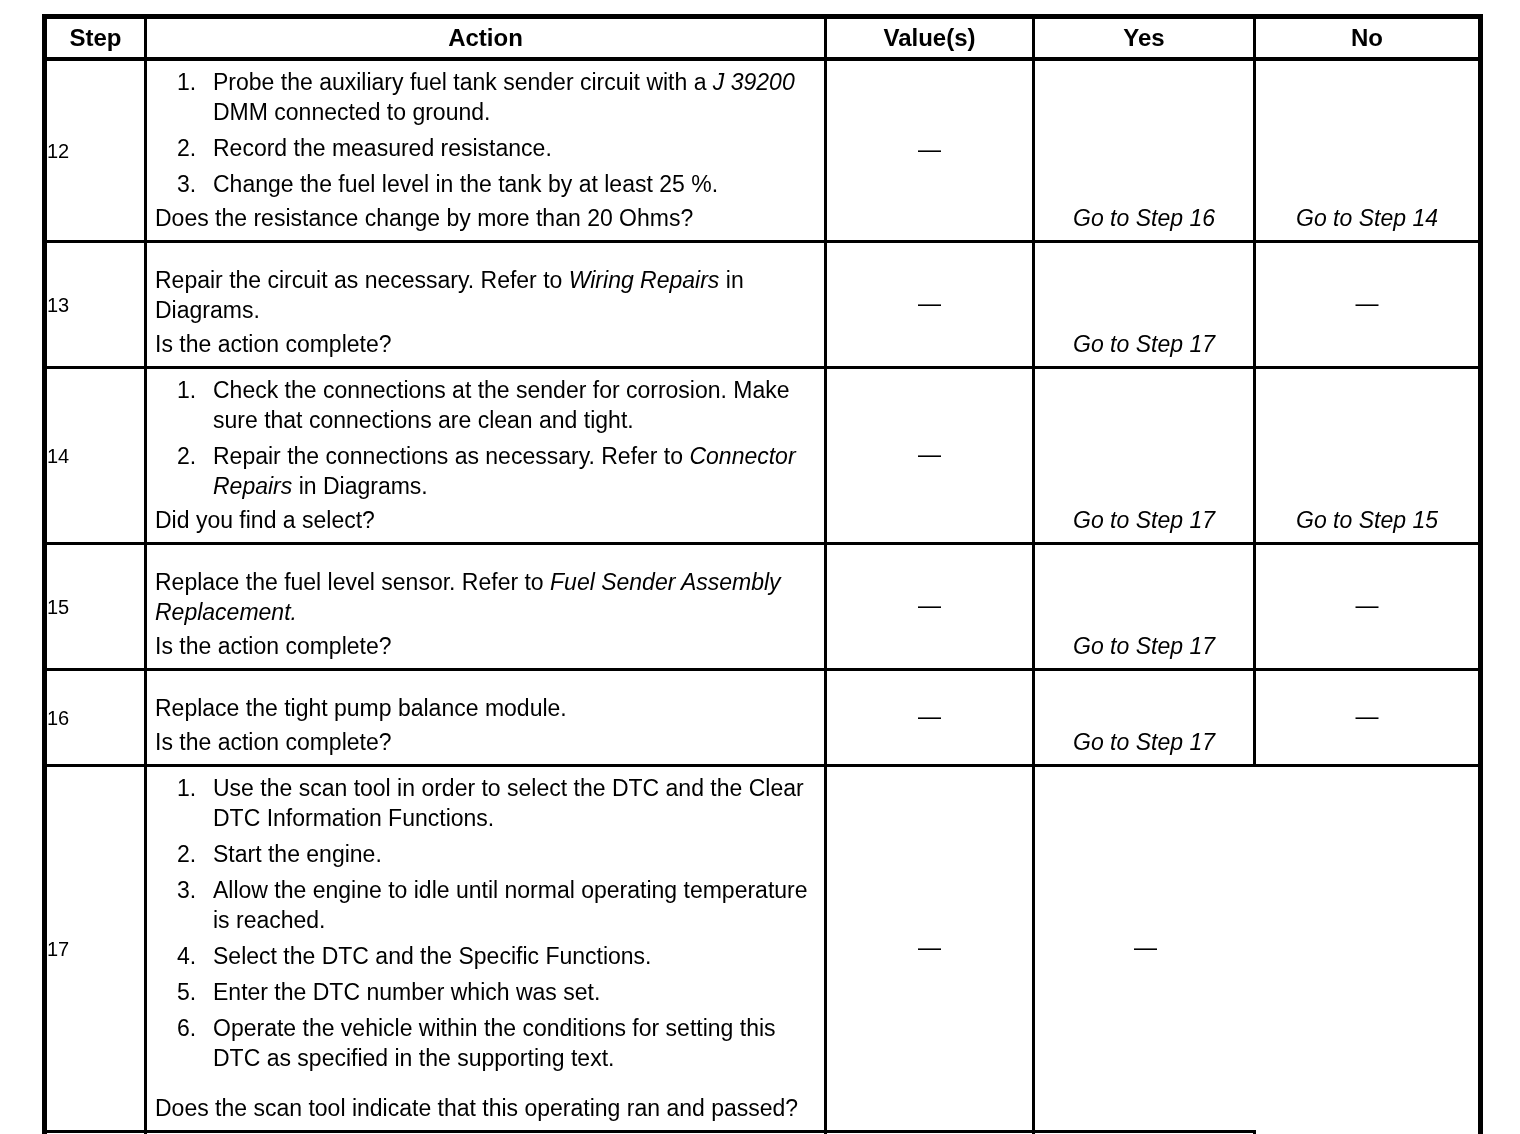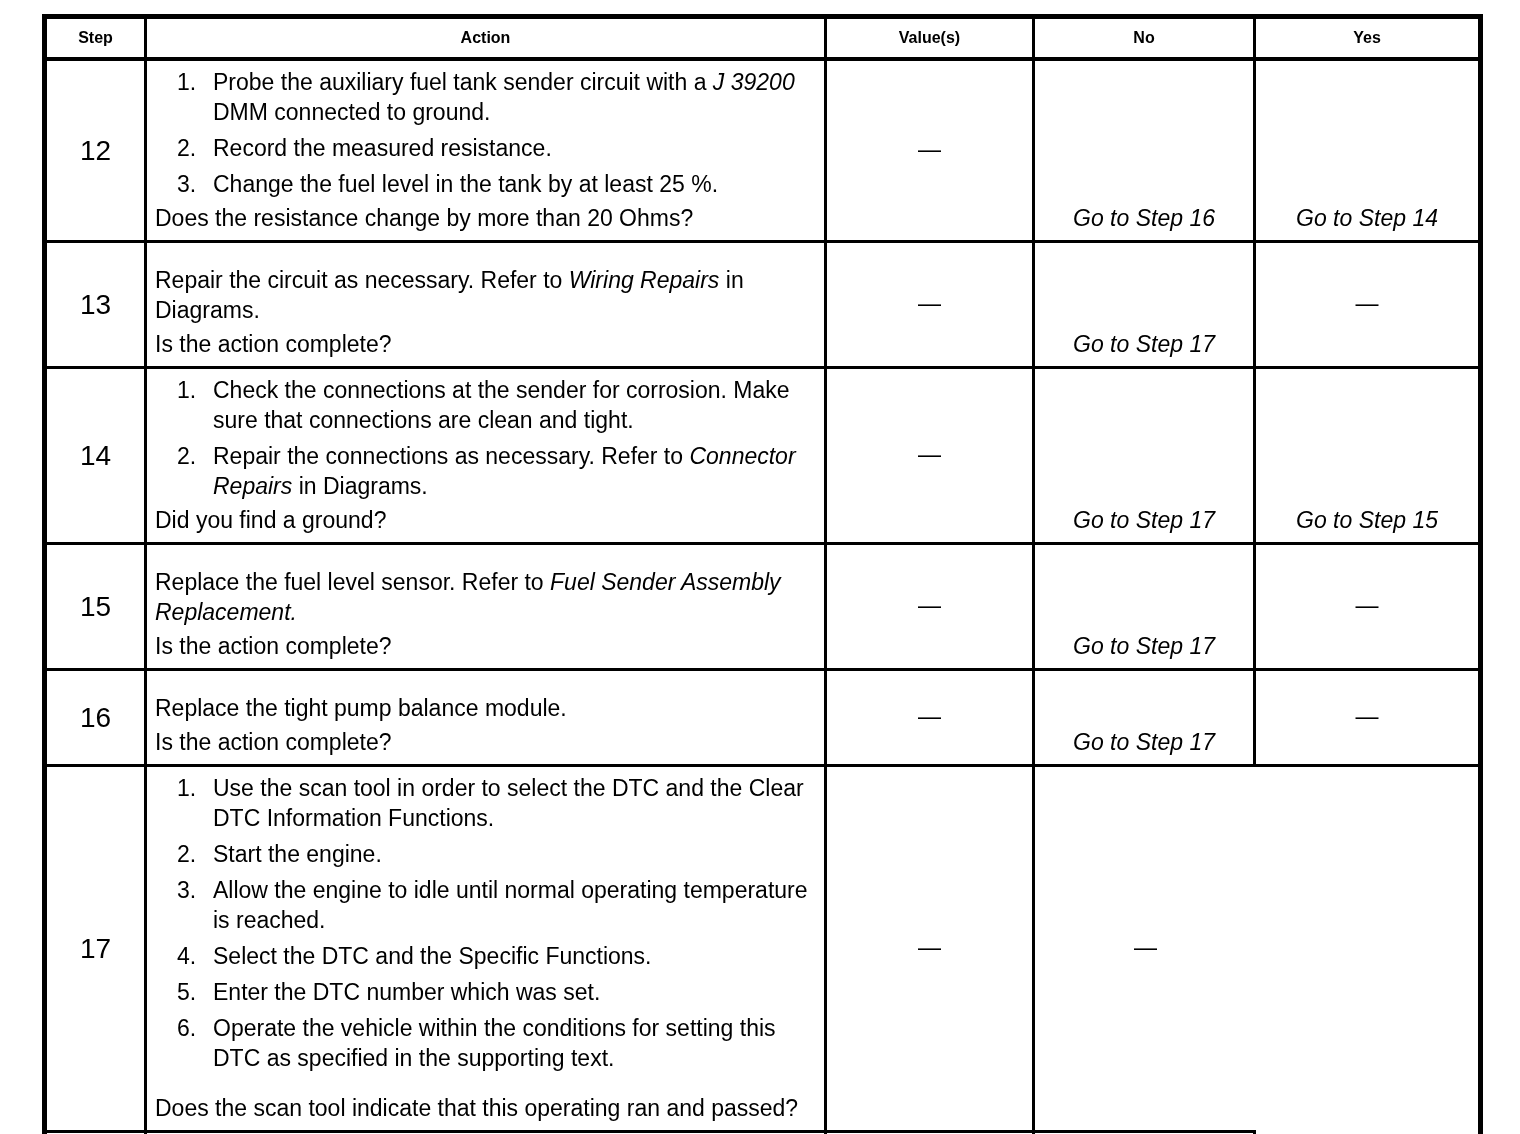--- a/index.html
+++ b/index.html
@@ -25,25 +25,25 @@
     border-bottom:3px solid #000;
     font-size:23px;
     line-height:30px;
   }
   .t-row > .cell:last-child { border-right:none; }
   .last-row > .cell { border-bottom:none; }
   
   .header-row .cell {
     height:42px;
     display:flex; align-items:center; justify-content:center;
-    font-weight:bold; font-size:16px;
+    font-weight:bold; font-size:24px;
     border-bottom:4px solid #000;
   }
   
-  .step-cell { display:flex; align-items:center; justify-content:center; font-size:28px; }
+  .step-cell { display:flex; align-items:center; justify-content:flex-start; font-size:20px; }
   
   .action-cell { display:flex; flex-direction:column; padding:5px 10px 7px 8px; }
   .item { display:flex; margin-top:6px; }
   .item:first-child { margin-top:1px; }
   .item .num { flex:none; width:36px; margin-left:22px; }
   .item .itext { flex:1; }
   .para { margin-top:17px; }
   .question { margin-top:auto; padding-top:4px; }
   .it { font-style:italic; }
   
@@ -52,22 +52,22 @@
   .ans-cell.bot { align-items:flex-end; }
 </style>
 </head>
 <body>
 
 <div class="doc-table">
   <div class="t-row header-row">
     <div class="cell">Step</div>
     <div class="cell">Action</div>
     <div class="cell">Value(s)</div>
+    <div class="cell">Yes</div>
     <div class="cell">No</div>
-    <div class="cell">Yes</div>
   </div>
   <div id="tbody">
       <div class="t-row body-row" style="min-height: 172px;">
         <div class="cell step-cell">
           <span>12</span>
         </div>
         <div class="cell action-cell">
           <div class="item">
             <span class="num">1.</span>
             <div class="itext"><span>Probe the auxiliary fuel tank sender circuit with a </span><span class="it">J 39200</span><span> DMM connected to ground.</span></div>
@@ -116,21 +116,21 @@
         </div>
         <div class="cell action-cell">
           <div class="item">
             <span class="num">1.</span>
             <div class="itext"><span>Check the connections at the sender for corrosion. Make sure that connections are clean and tight.</span></div>
           </div>
           <div class="item">
             <span class="num">2.</span>
             <div class="itext"><span>Repair the connections as necessary. Refer to </span><span class="it">Connector Repairs</span><span> in Diagrams.</span></div>
           </div>
-          <div class="question"><span>Did you find a ground?</span></div>
+          <div class="question"><span>Did you find a select?</span></div>
         </div>
         <div class="cell ans-cell mid">
           <span>—</span>
         </div>
         <div class="cell ans-cell bot">
           <span class="it">Go to Step 17</span>
         </div>
         <div class="cell ans-cell bot">
           <span class="it">Go to Step 15</span>
         </div>

